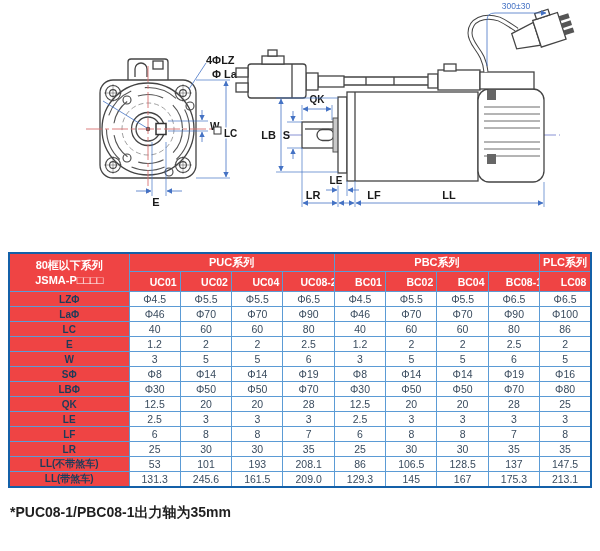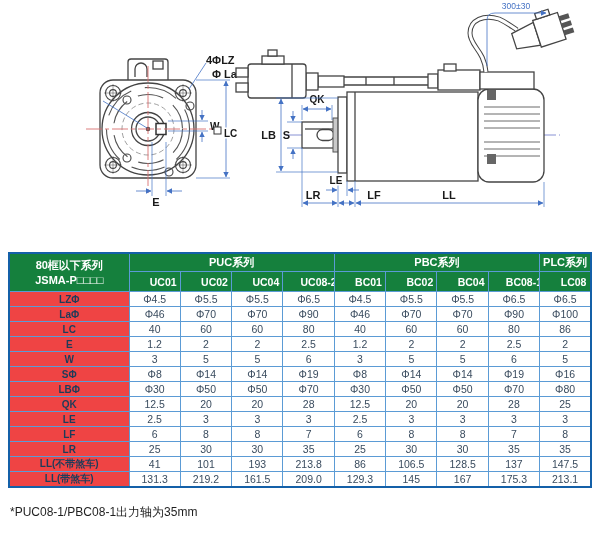--- a/index.html
+++ b/index.html
@@ -3,27 +3,27 @@
 <meta charset="utf-8">
 <style>
   html,body{margin:0;padding:0;background:#fff;}
   .page{position:relative;width:600px;height:551px;background:#fff;overflow:hidden;
         font-family:"Liberation Sans",sans-serif;}
   .draw{position:absolute;left:0;top:0;}
   .spec-table{position:absolute;left:8px;top:252px;width:584px;border-collapse:collapse;
         table-layout:fixed;border:2px solid #1460a8;background:#fff;}
   .spec-table th,.spec-table td{border:1px solid #5b9bd5;padding:0;text-align:center;
         vertical-align:middle;overflow:hidden;white-space:nowrap;}
-  .spec-table thead th{background:#15803d;color:#fff;font-weight:bold;}
+  .spec-table thead th{background:#ef4444;color:#fff;font-weight:bold;}
   .grp th{font-size:11px;height:17px;}
   .mdl th{font-size:10.5px;height:19px;padding-left:17px;}
   .corner{font-size:10.5px;line-height:1.3;}
   tbody th{font-size:10px;font-weight:600;color:#1d3c5a;height:14px;background:#ef4444;}
   tbody td{font-size:10.5px;color:#394b5e;background:#fff;}
-  .note{position:absolute;left:10px;font-size:12px;font-weight:400;color:#1f1f1f;}
+  .note{position:absolute;left:10px;font-size:14px;font-weight:700;color:#1f1f1f;}
   .note1{top:504px;} .note2{top:522px;}
   svg text{font-family:"Liberation Sans",sans-serif;}
   .dimtxt{font-size:11px;font-weight:bold;fill:#1a1a1a;}
   .dimtxt-sm{font-size:10px;font-weight:bold;fill:#1a1a1a;}
   .bluetxt{font-size:8.5px;fill:#4472c4;}
   .outl{fill:none;stroke:#444;stroke-width:1.3;}
   .outl2{fill:#fff;stroke:#444;stroke-width:1.3;}
   .dim{stroke:#4472c4;stroke-width:0.8;fill:none;}
   .ext{stroke:#4472c4;stroke-width:0.7;fill:none;}
 </style>
@@ -332,34 +332,34 @@
           <td>30</td>
           <td>35</td>
           <td>25</td>
           <td>30</td>
           <td>30</td>
           <td>35</td>
           <td>35</td>
         </tr>
         <tr>
           <th scope="row">LL(不带煞车)</th>
-          <td>41</td>
+          <td>53</td>
           <td>101</td>
           <td>193</td>
-          <td>213.8</td>
+          <td>208.1</td>
           <td>86</td>
           <td>106.5</td>
           <td>128.5</td>
           <td>137</td>
           <td>147.5</td>
         </tr>
         <tr>
           <th scope="row">LL(带煞车)</th>
           <td>131.3</td>
-          <td>219.2</td>
+          <td>245.6</td>
           <td>161.5</td>
           <td>209.0</td>
           <td>129.3</td>
           <td>145</td>
           <td>167</td>
           <td>175.3</td>
           <td>213.1</td>
         </tr>
       </tbody>
   </table>

